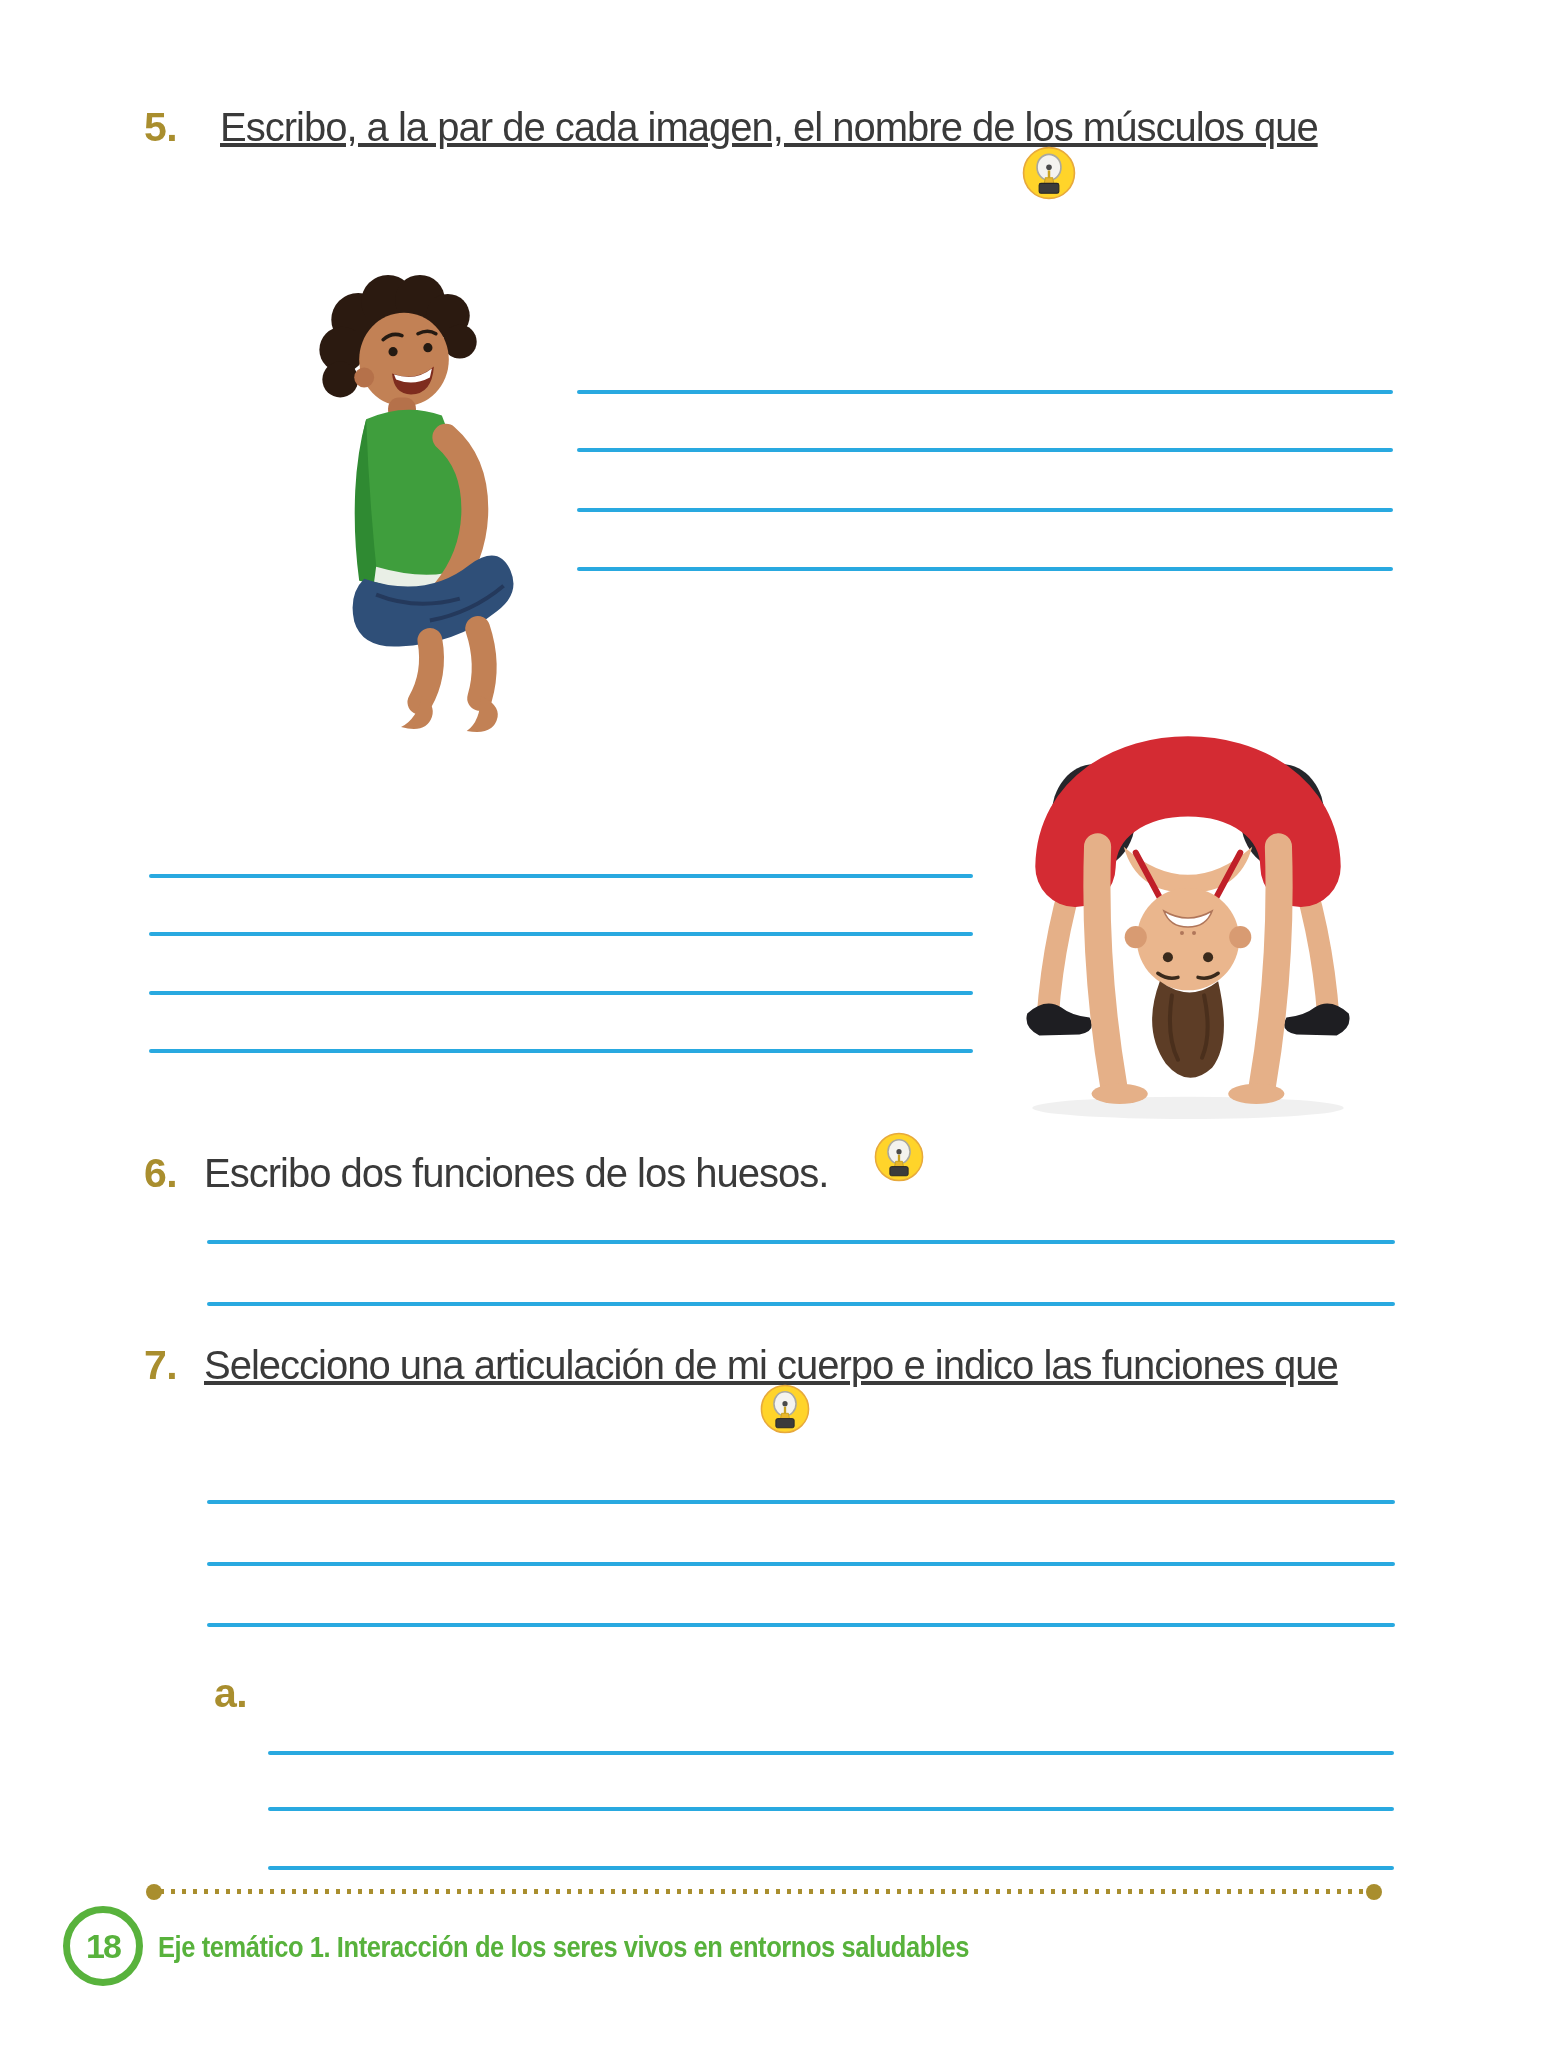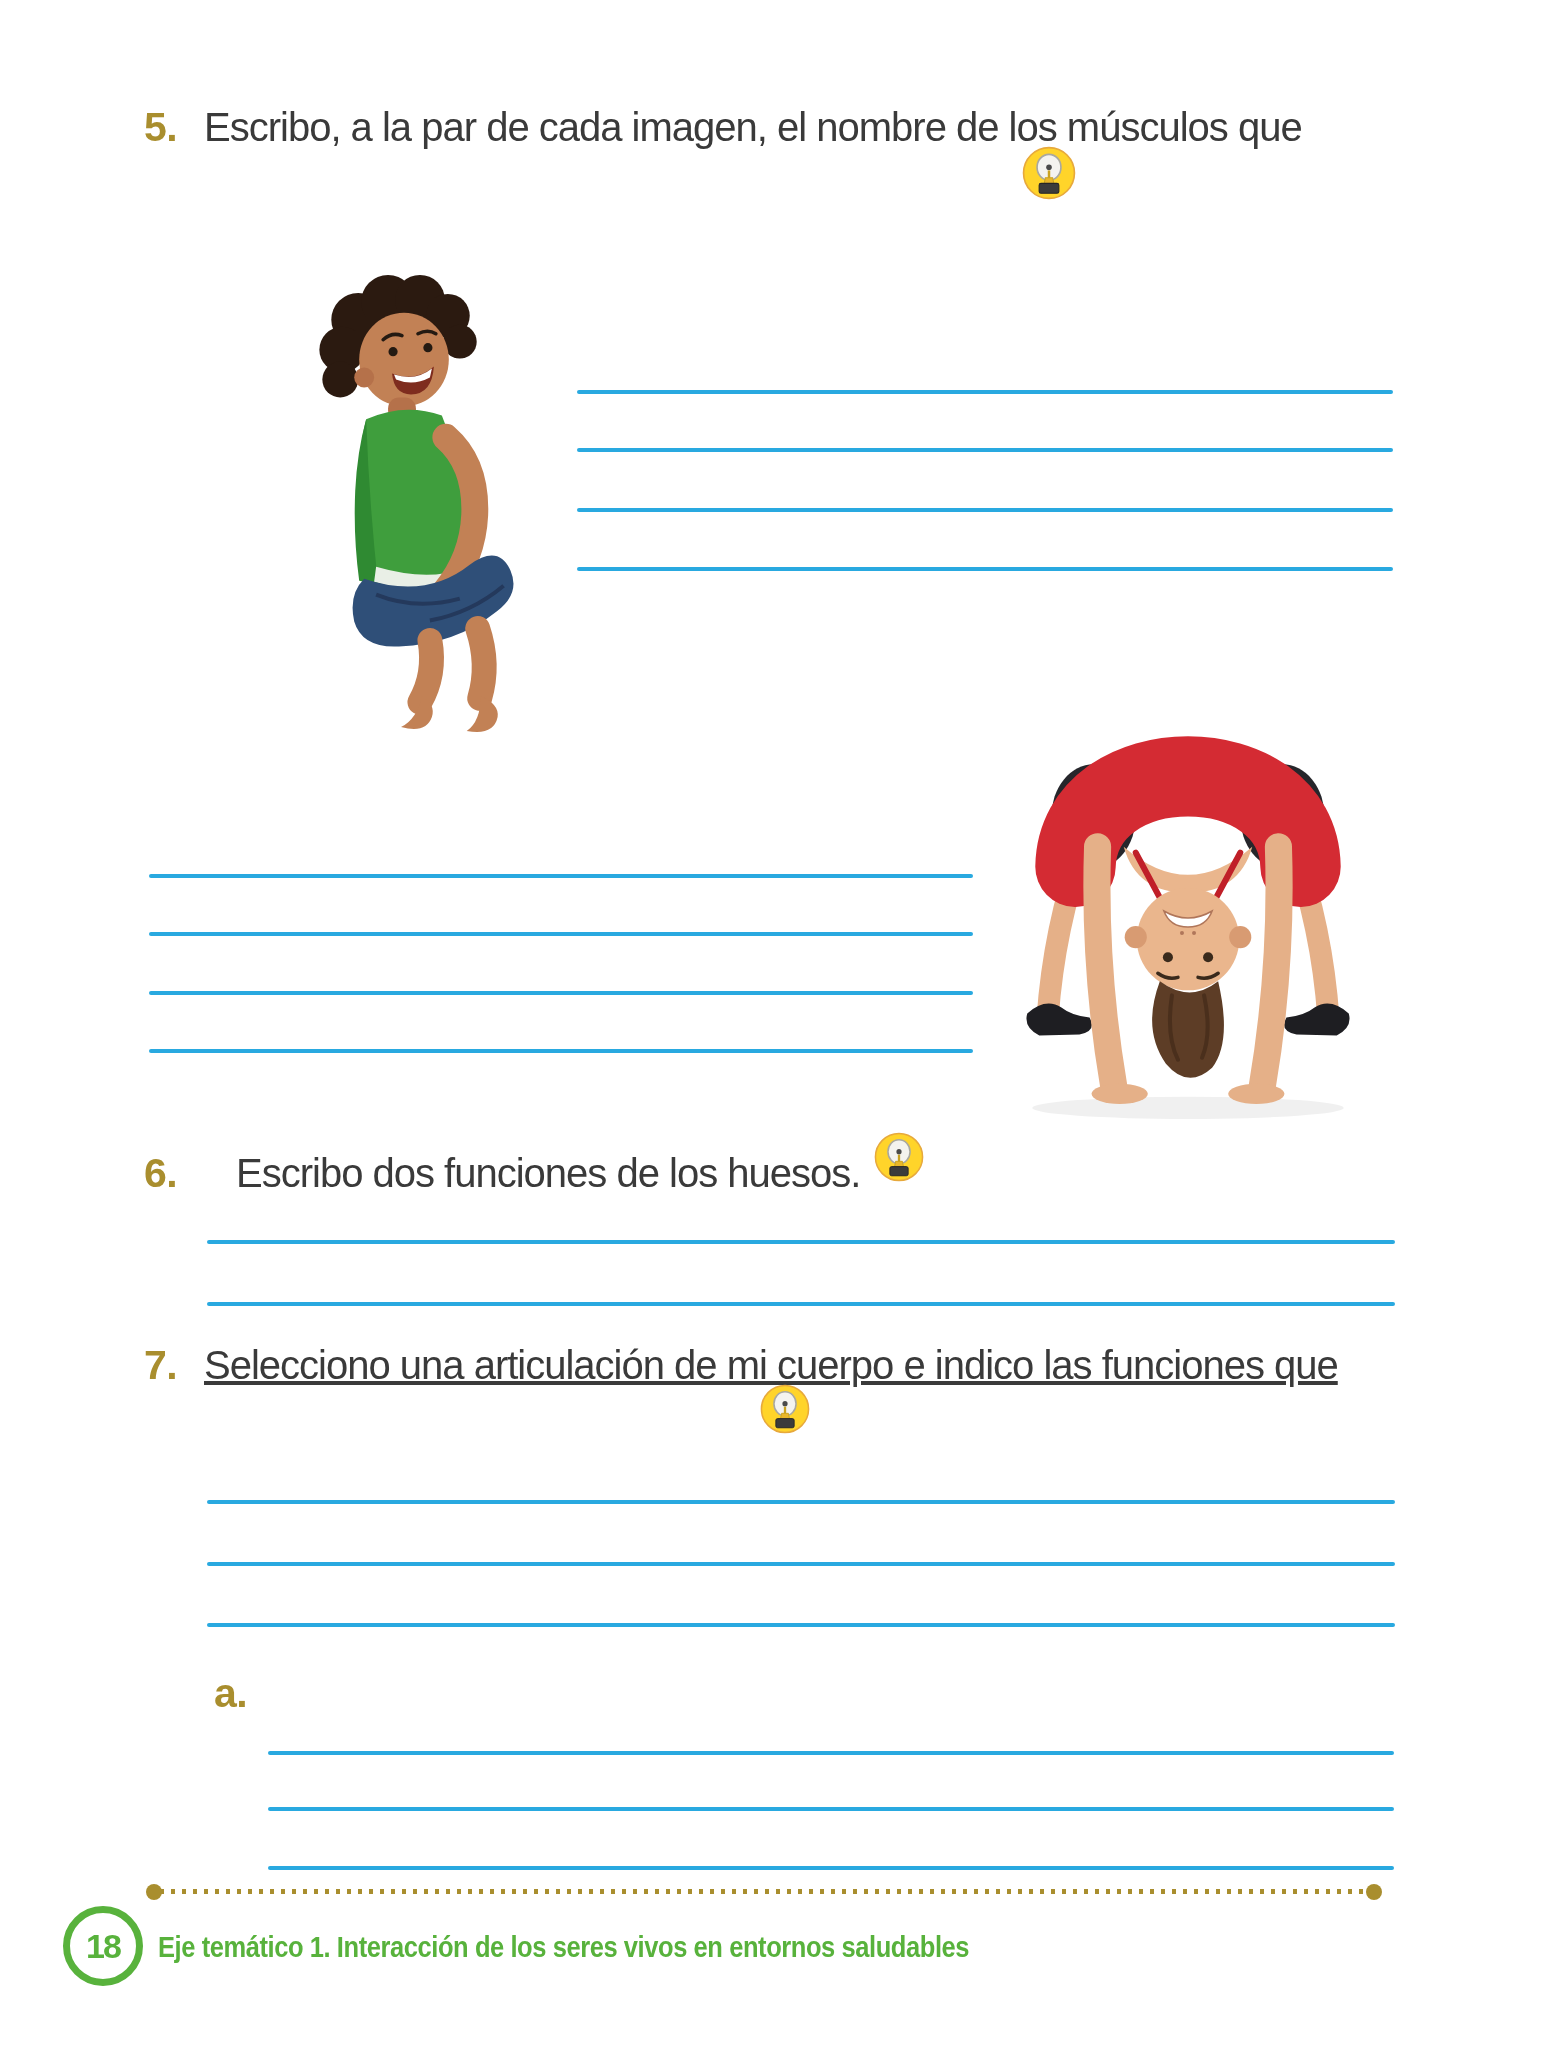--- a/index.html
+++ b/index.html
@@ -40,21 +40,21 @@
     transform:scaleX(0.85); transform-origin:left center;
   }
   .illus { position:absolute; }
 </style>
 </head>
 <body>
 
 <div class="page">
 
   <div class="q-num" style="left:144px; top:104px;">5.</div>
-  <div class="q-text" style="left:204px; top:104px;">Escribo, a la par de cada imagen, el nombre de los músculos que</div>
+  <div class="q-text" style="left:220px; top:104px;text-decoration:underline;">Escribo, a la par de cada imagen, el nombre de los músculos que</div>
 
   <svg class="bulb" style="left:1022px; top:146px;" width="54" height="54" viewBox="0 0 52 52">
     <circle cx="26" cy="26" r="24.5" fill="#ffd42a" stroke="#e7a93c" stroke-width="1.6"></circle>
     <path d="M41,9 a24.5,24.5 0 0 1 -13,41.4 a24.5,24.5 0 0 0 13,-41.4 z" fill="#e9af25" opacity="0.8"></path>
     <ellipse cx="26" cy="20.5" rx="11.5" ry="12.5" fill="#f4f3ef" stroke="#a9a89f" stroke-width="1.6"></ellipse>
     <line x1="26" y1="23.5" x2="26" y2="31.5" stroke="#caa21f" stroke-width="2.4"></line>
     <circle cx="26" cy="20.5" r="2.7" fill="#4a4a4a"></circle>
     <path d="M22.5,30.5 h7 l1.2,6 h-9.4 z" fill="#e8b62a" stroke="#caa21f" stroke-width="1"></path>
     <rect x="16.5" y="36" width="19" height="9.5" rx="1.8" fill="#3b3b3b" stroke="#262626" stroke-width="1"></rect>
   </svg>
@@ -129,21 +129,21 @@
     <circle cx="180" cy="238" r="2" fill="#b0765a"></circle>
     <circle cx="154" cy="262" r="5" fill="#3a2a1c"></circle>
     <circle cx="194" cy="262" r="5" fill="#3a2a1c"></circle>
     <path d="M144,278 q10,7 20,4" stroke="#3a2a1c" stroke-width="3.5" fill="none" stroke-linecap="round"></path>
     <path d="M184,282 q10,3 20,-4" stroke="#3a2a1c" stroke-width="3.5" fill="none" stroke-linecap="round"></path>
     <path d="M146,286 q-18,48 6,82 q22,26 46,4 q20,-26 6,-86 q-28,22 -58,0 z" fill="#5d3d26"></path>
     <path d="M158,300 q-6,40 6,64 M190,300 q8,38 -2,62" stroke="#4a2f1c" stroke-width="4" fill="none" stroke-linecap="round"></path>
   </svg>
 
   <div class="q-num" style="left:144px; top:1150px;">6.</div>
-  <div class="q-text" style="left:204px; top:1150px;margin-left:32px;">Escribo dos funciones de los huesos.</div>
+  <div class="q-text" style="left:204px; top:1150px;">Escribo dos funciones de los huesos.</div>
 
   <svg class="bulb" style="left:874px; top:1132px;" width="50" height="50" viewBox="0 0 52 52">
     <circle cx="26" cy="26" r="24.5" fill="#ffd42a" stroke="#e7a93c" stroke-width="1.6"></circle>
     <path d="M41,9 a24.5,24.5 0 0 1 -13,41.4 a24.5,24.5 0 0 0 13,-41.4 z" fill="#e9af25" opacity="0.8"></path>
     <ellipse cx="26" cy="20.5" rx="11.5" ry="12.5" fill="#f4f3ef" stroke="#a9a89f" stroke-width="1.6"></ellipse>
     <line x1="26" y1="23.5" x2="26" y2="31.5" stroke="#caa21f" stroke-width="2.4"></line>
     <circle cx="26" cy="20.5" r="2.7" fill="#4a4a4a"></circle>
     <path d="M22.5,30.5 h7 l1.2,6 h-9.4 z" fill="#e8b62a" stroke="#caa21f" stroke-width="1"></path>
     <rect x="16.5" y="36" width="19" height="9.5" rx="1.8" fill="#3b3b3b" stroke="#262626" stroke-width="1"></rect>
   </svg>

